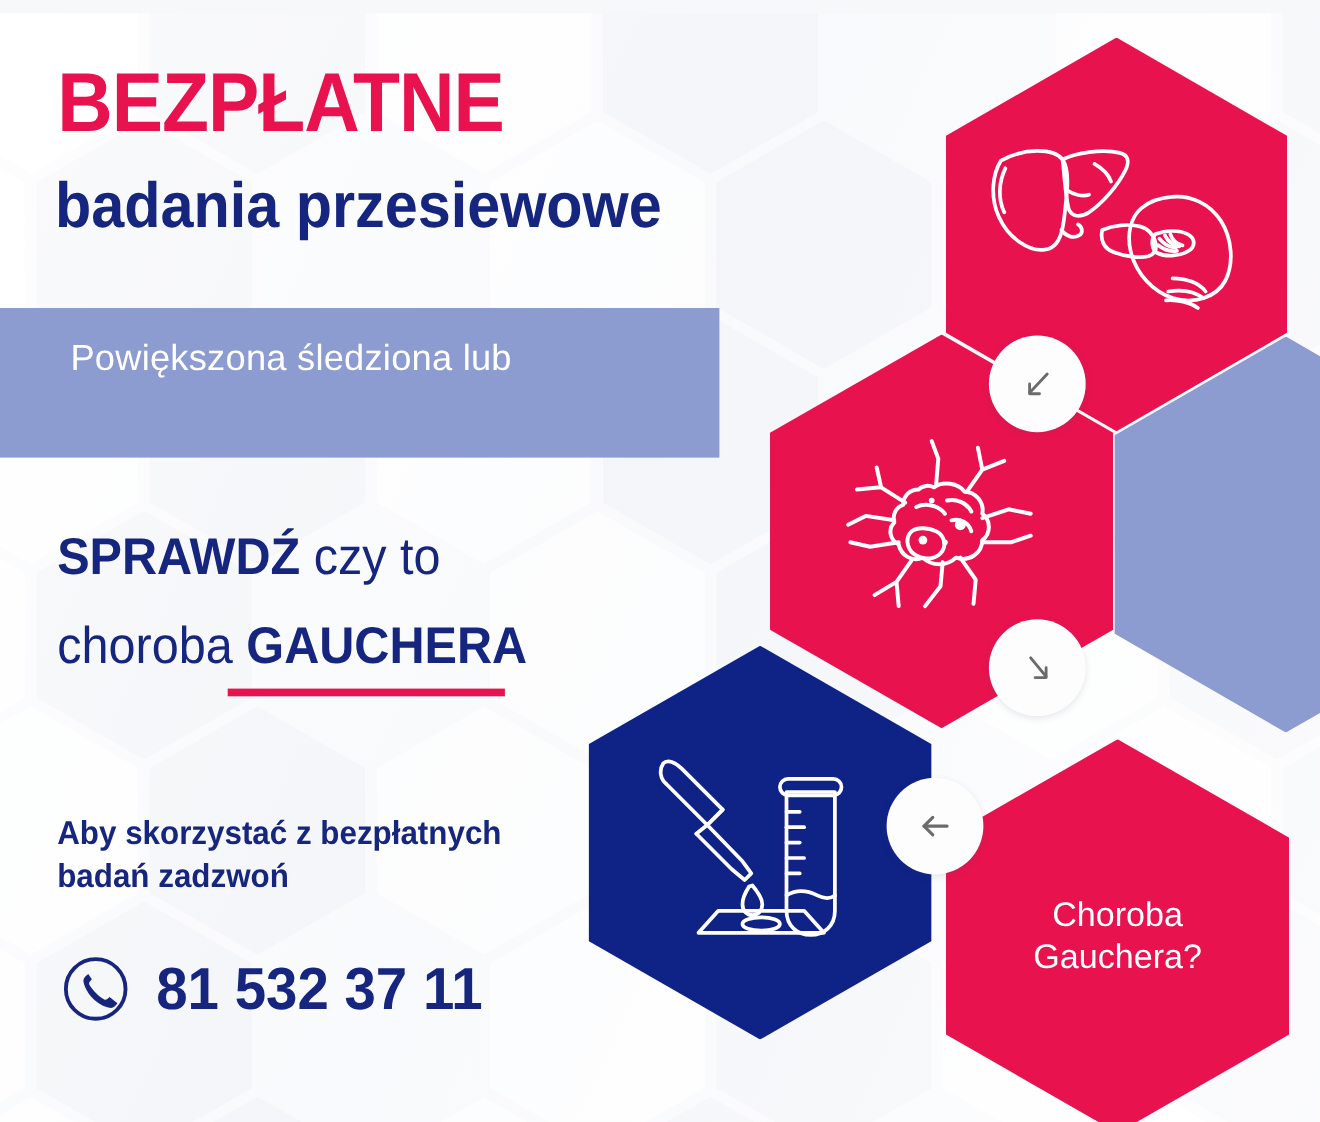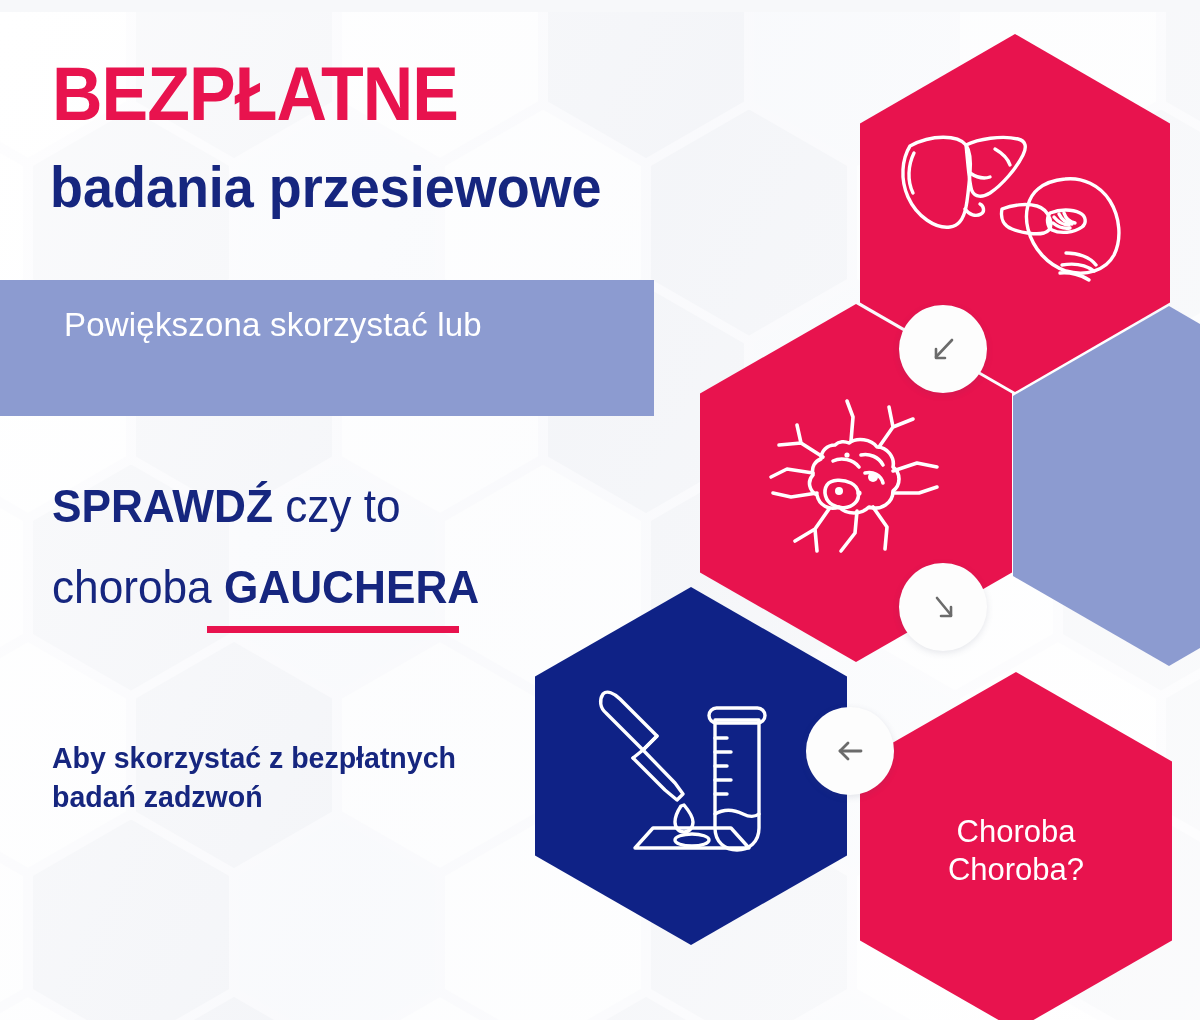--- a/index.html
+++ b/index.html
@@ -170,34 +170,44 @@
     </div>
   <div class="bg-grad"></div>
 
   <div class="left-col">
 
     <div class="headline-free">BEZPŁATNE</div>
     <div class="headline-sub">badania przesiewowe</div>
 
     <div class="band"></div>
     <div class="band-text">
-      <div>Powiększona skorzystać lub</div>
+      <div>Powiększona śledziona lub</div>
     </div>
 
     <div class="claim">
       <div class="l1"><b>SPRAWDŹ</b><span class="light"> czy to</span></div>
       <div class="l2"><span class="light">choroba </span><b>GAUCHERA</b></div>
     </div>
     <div class="underline-red"></div>
 
     <div class="cta-text">
       <div>Aby skorzystać z bezpłatnych</div>
       <div>badań zadzwoń</div>
     </div>
 
+    <div class="phone-row">
+      <svg class="phone-ico" viewBox="0 0 64 64">
+        <circle cx="32" cy="32" r="28" fill="none" stroke="#16267f" stroke-width="3.6"></circle>
+        <path d="M25.0 18.0 C22.0 20.2 20.0 22.6 20.6 25.5 C21.6 30.8 25.0 36.6 29.4 41.0
+                 C33.8 45.4 39.6 48.8 44.9 49.8 C47.8 50.4 50.2 48.4 52.4 45.4
+                 L45.0 39.6 C43.2 41.4 41.6 42.8 40.1 42.0 C37.5 40.6 34.6 38.2 32.2 35.8
+                 C29.8 33.4 27.4 30.5 26.0 27.9 C25.2 26.4 26.6 24.8 28.4 23.0 Z" fill="#16267f"></path>
+      </svg>
+      <div class="phone-num">81 532 37 11</div>
+    </div>
   </div>
 
   <div class="hexes">
 
     <div class="hex lav" style="left:1013px;top:294px;width:312px;height:360px;"></div>
 
     <div class="hex red" style="left:860px;top:22px;width:310px;height:358px;">
       <div class="hex-icon">
         <svg width="250" height="200" viewBox="0 0 250 200">
           <g fill="none" stroke="#ffffff" stroke-width="3.4" stroke-linecap="round" stroke-linejoin="round">
@@ -262,21 +272,21 @@
             <path d="M90 48 L92 24 L86 8"></path>
           </g>
         </svg>
       </div>
     </div>
 
     <div class="hex red" style="left:860px;top:660px;width:312px;height:358px;">
       <div class="hex-label">
         <div>
           <div>Choroba</div>
-          <div>Choroba?</div>
+          <div>Gauchera?</div>
         </div>
       </div>
     </div>
 
     <div class="hex navy" style="left:535px;top:575px;width:312px;height:358px;">
       <div class="hex-icon">
         <svg width="200" height="180" viewBox="0 0 200 180">
           <g fill="none" stroke="#ffffff" stroke-width="3.4" stroke-linecap="round" stroke-linejoin="round">
 
             <path d="M12 18 C8 24 9 32 15 37 L52 74 L66 60 L29 23 C23 17 16 14 12 18 Z"></path>

